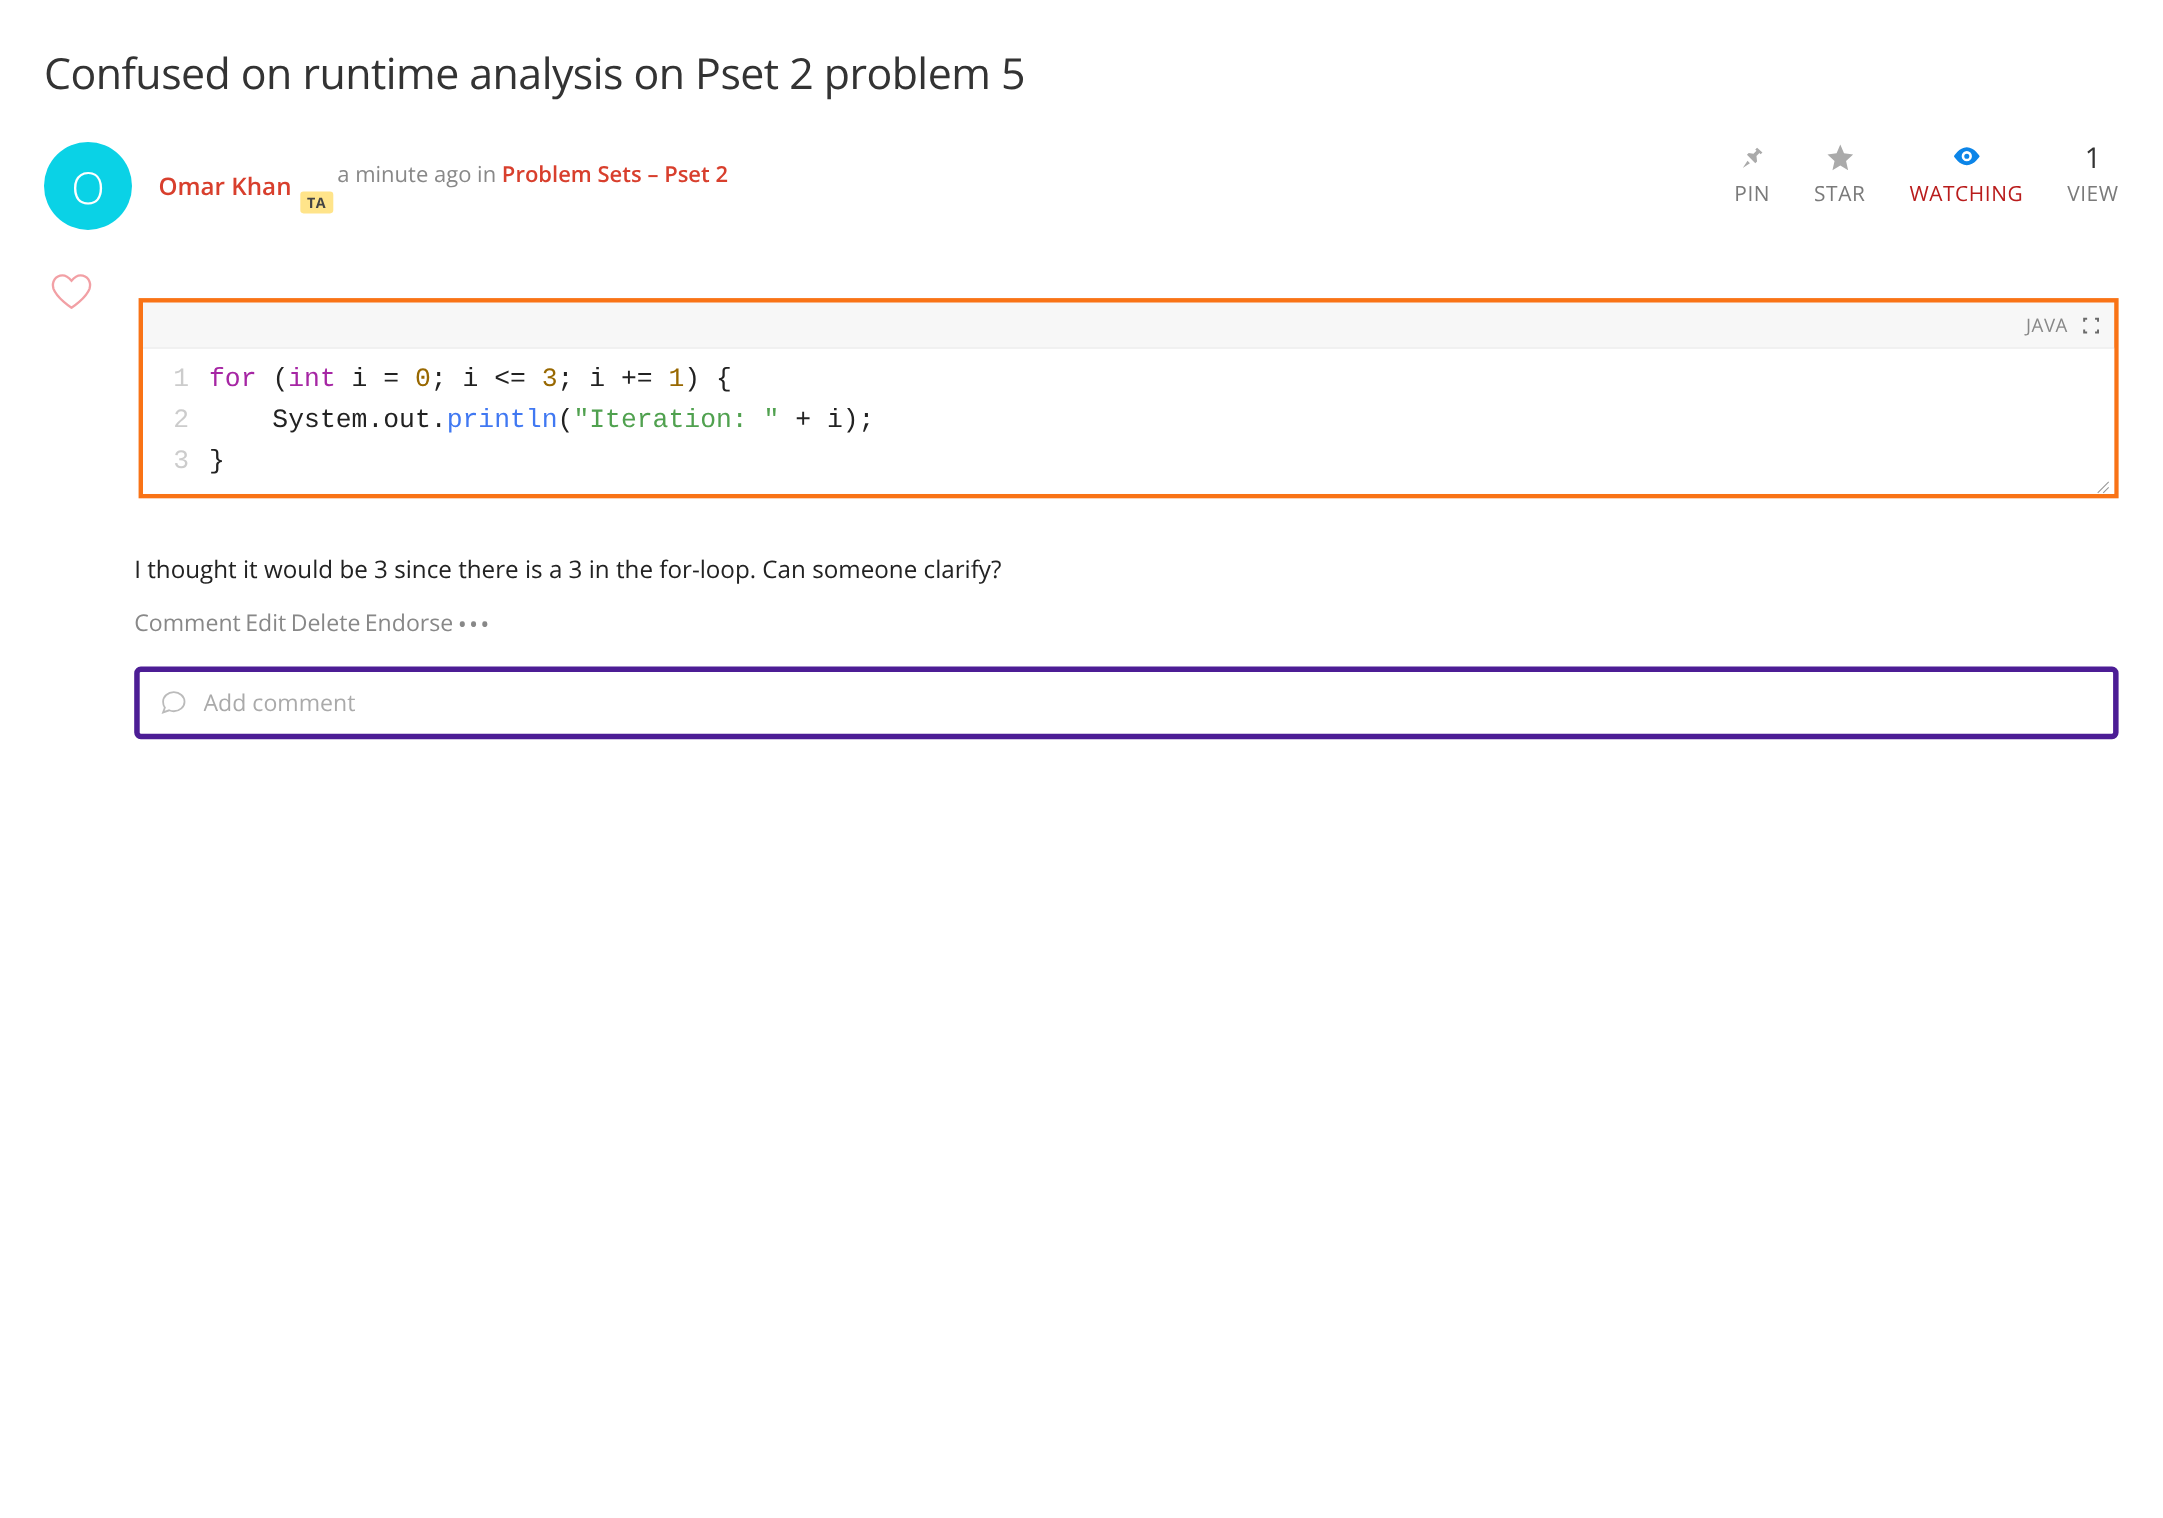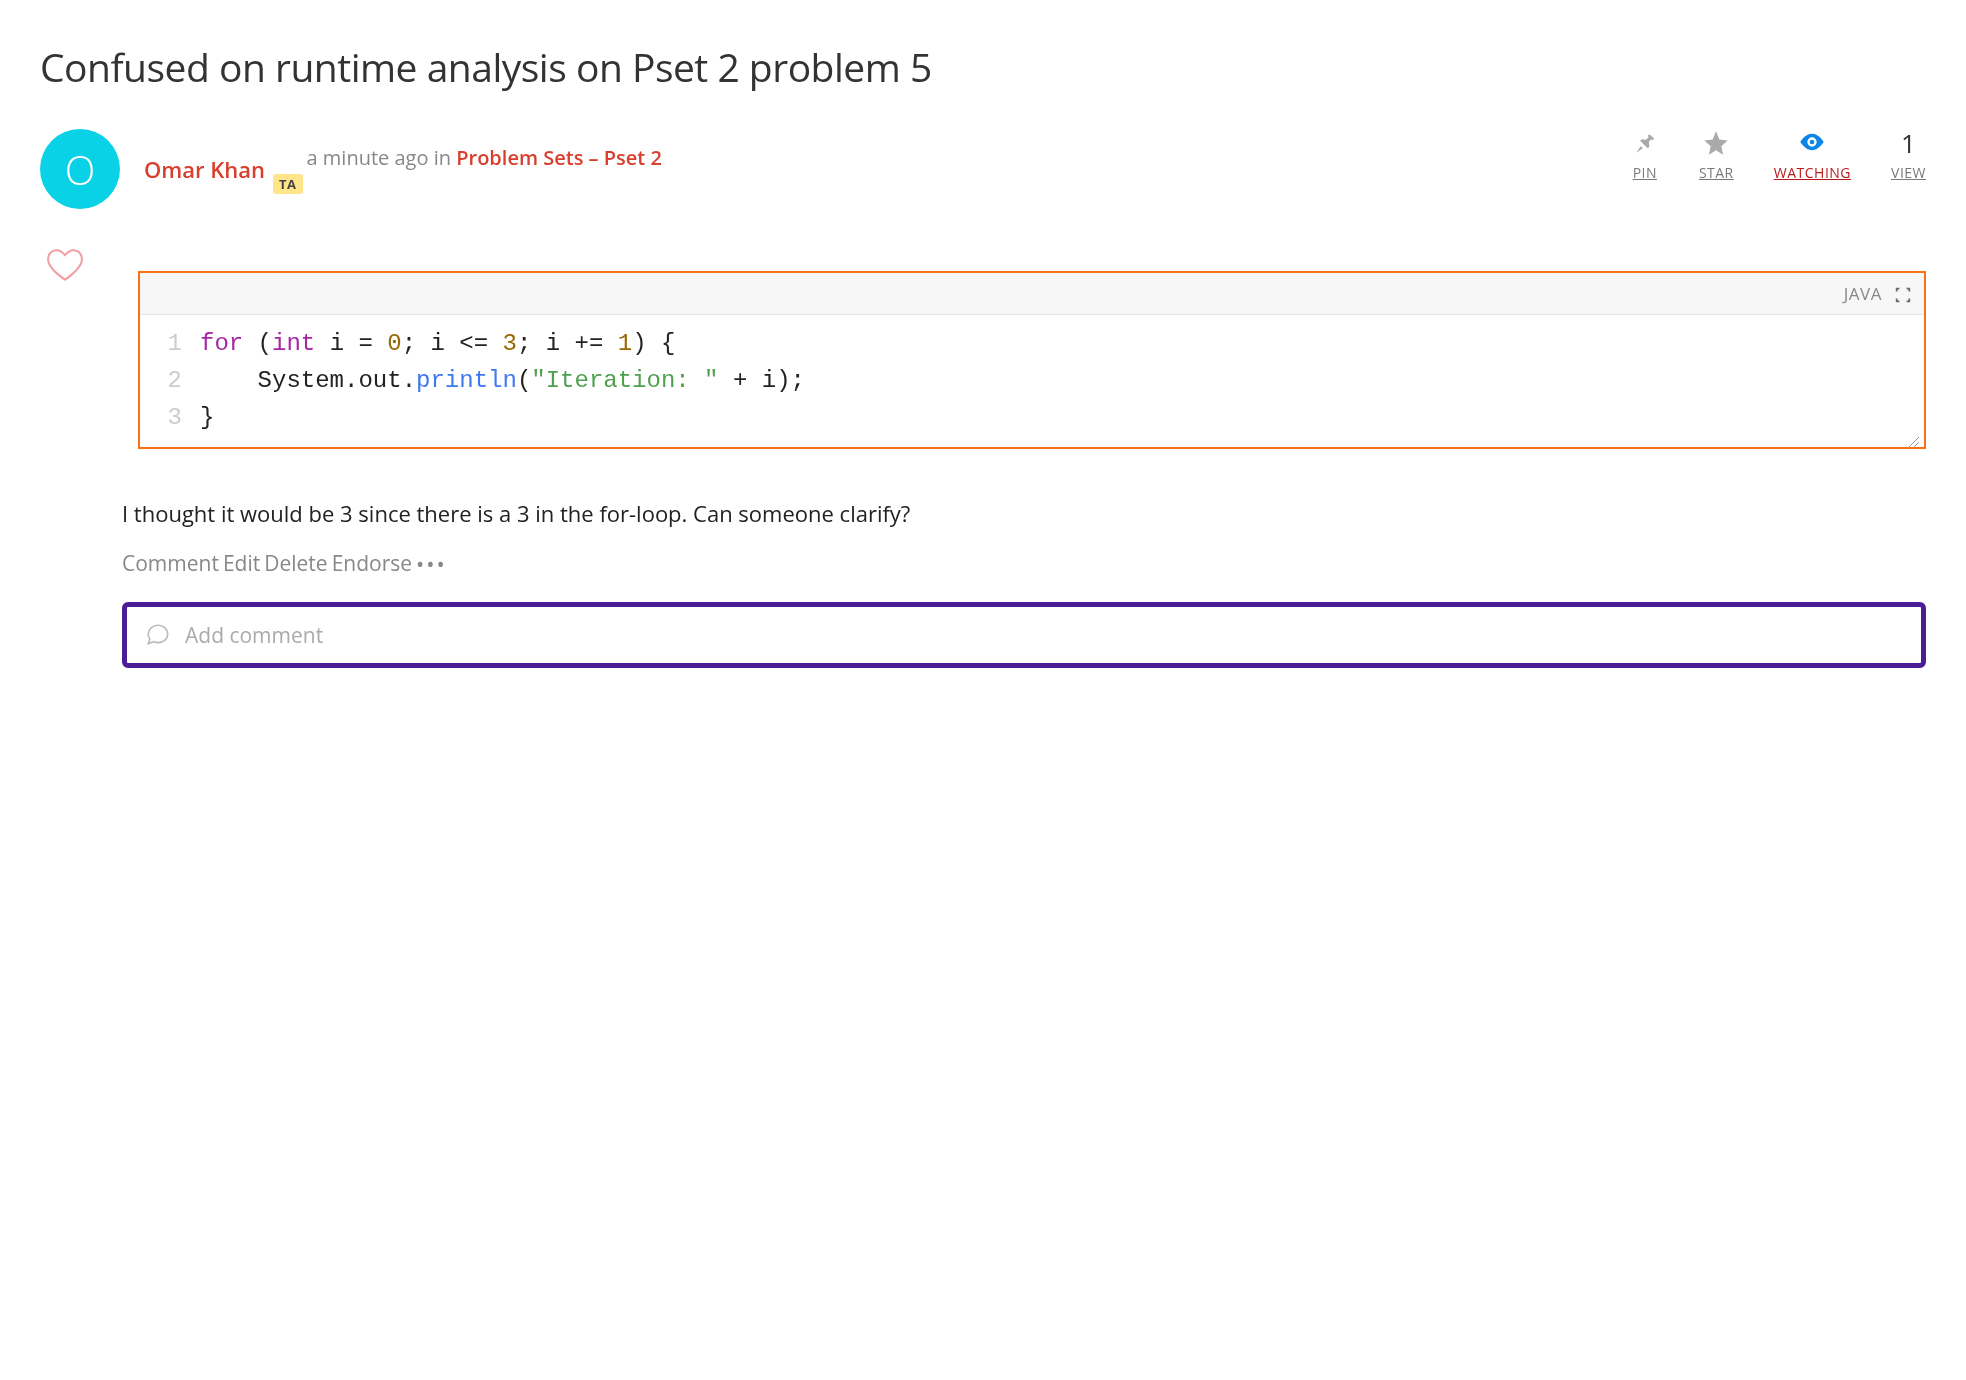--- a/index.html
+++ b/index.html
@@ -59,32 +59,32 @@
     .action-item { display: flex; flex-direction: column; align-items: center; gap: 6px; }
     .action-icon {
       width: 28px;
       height: 28px;
       display: flex;
       align-items: flex-end;
       justify-content: center;
       color: #aaa;
     }
     .action-icon.active { color: #0c85e8; }
-    .action-label { font-size: 14px; color: #7a7a7a; letter-spacing: 0.5px; text-decoration: underline; }
+    .action-label { font-size: 19px; color: #7a7a7a; letter-spacing: 0.5px; }
     .action-label.active { color: #b91c1c; }
     .view-count { font-size: 26px; color: #333; height: 28px; line-height: 28px; font-weight: 400; }
     .body-row { display: flex; gap: 32px; align-items: flex-start; }
     .like-col { width: 50px; flex-shrink: 0; display: flex; justify-content: center; padding-top: 0px; }
     .heart-icon { width: 40px; height: 36px; }
     .content-col { flex: 1; min-width: 0; }
     .body-text { font-size: 22px; color: #222; line-height: 1.5; }
     .code-container {
-      border: 2px solid #f97316;
+      border: 4px solid #f97316;
       background: #f7f7f7;
-      margin: 24px 0 48px 16px;
+      margin: 24px 0 48px 4px;
       position: relative;
     }
     .code-header {
       height: 42px;
       border-bottom: 1px solid #e5e5e5;
       display: flex;
       align-items: center;
       justify-content: flex-end;
       padding: 0 12px;
       gap: 12px;

